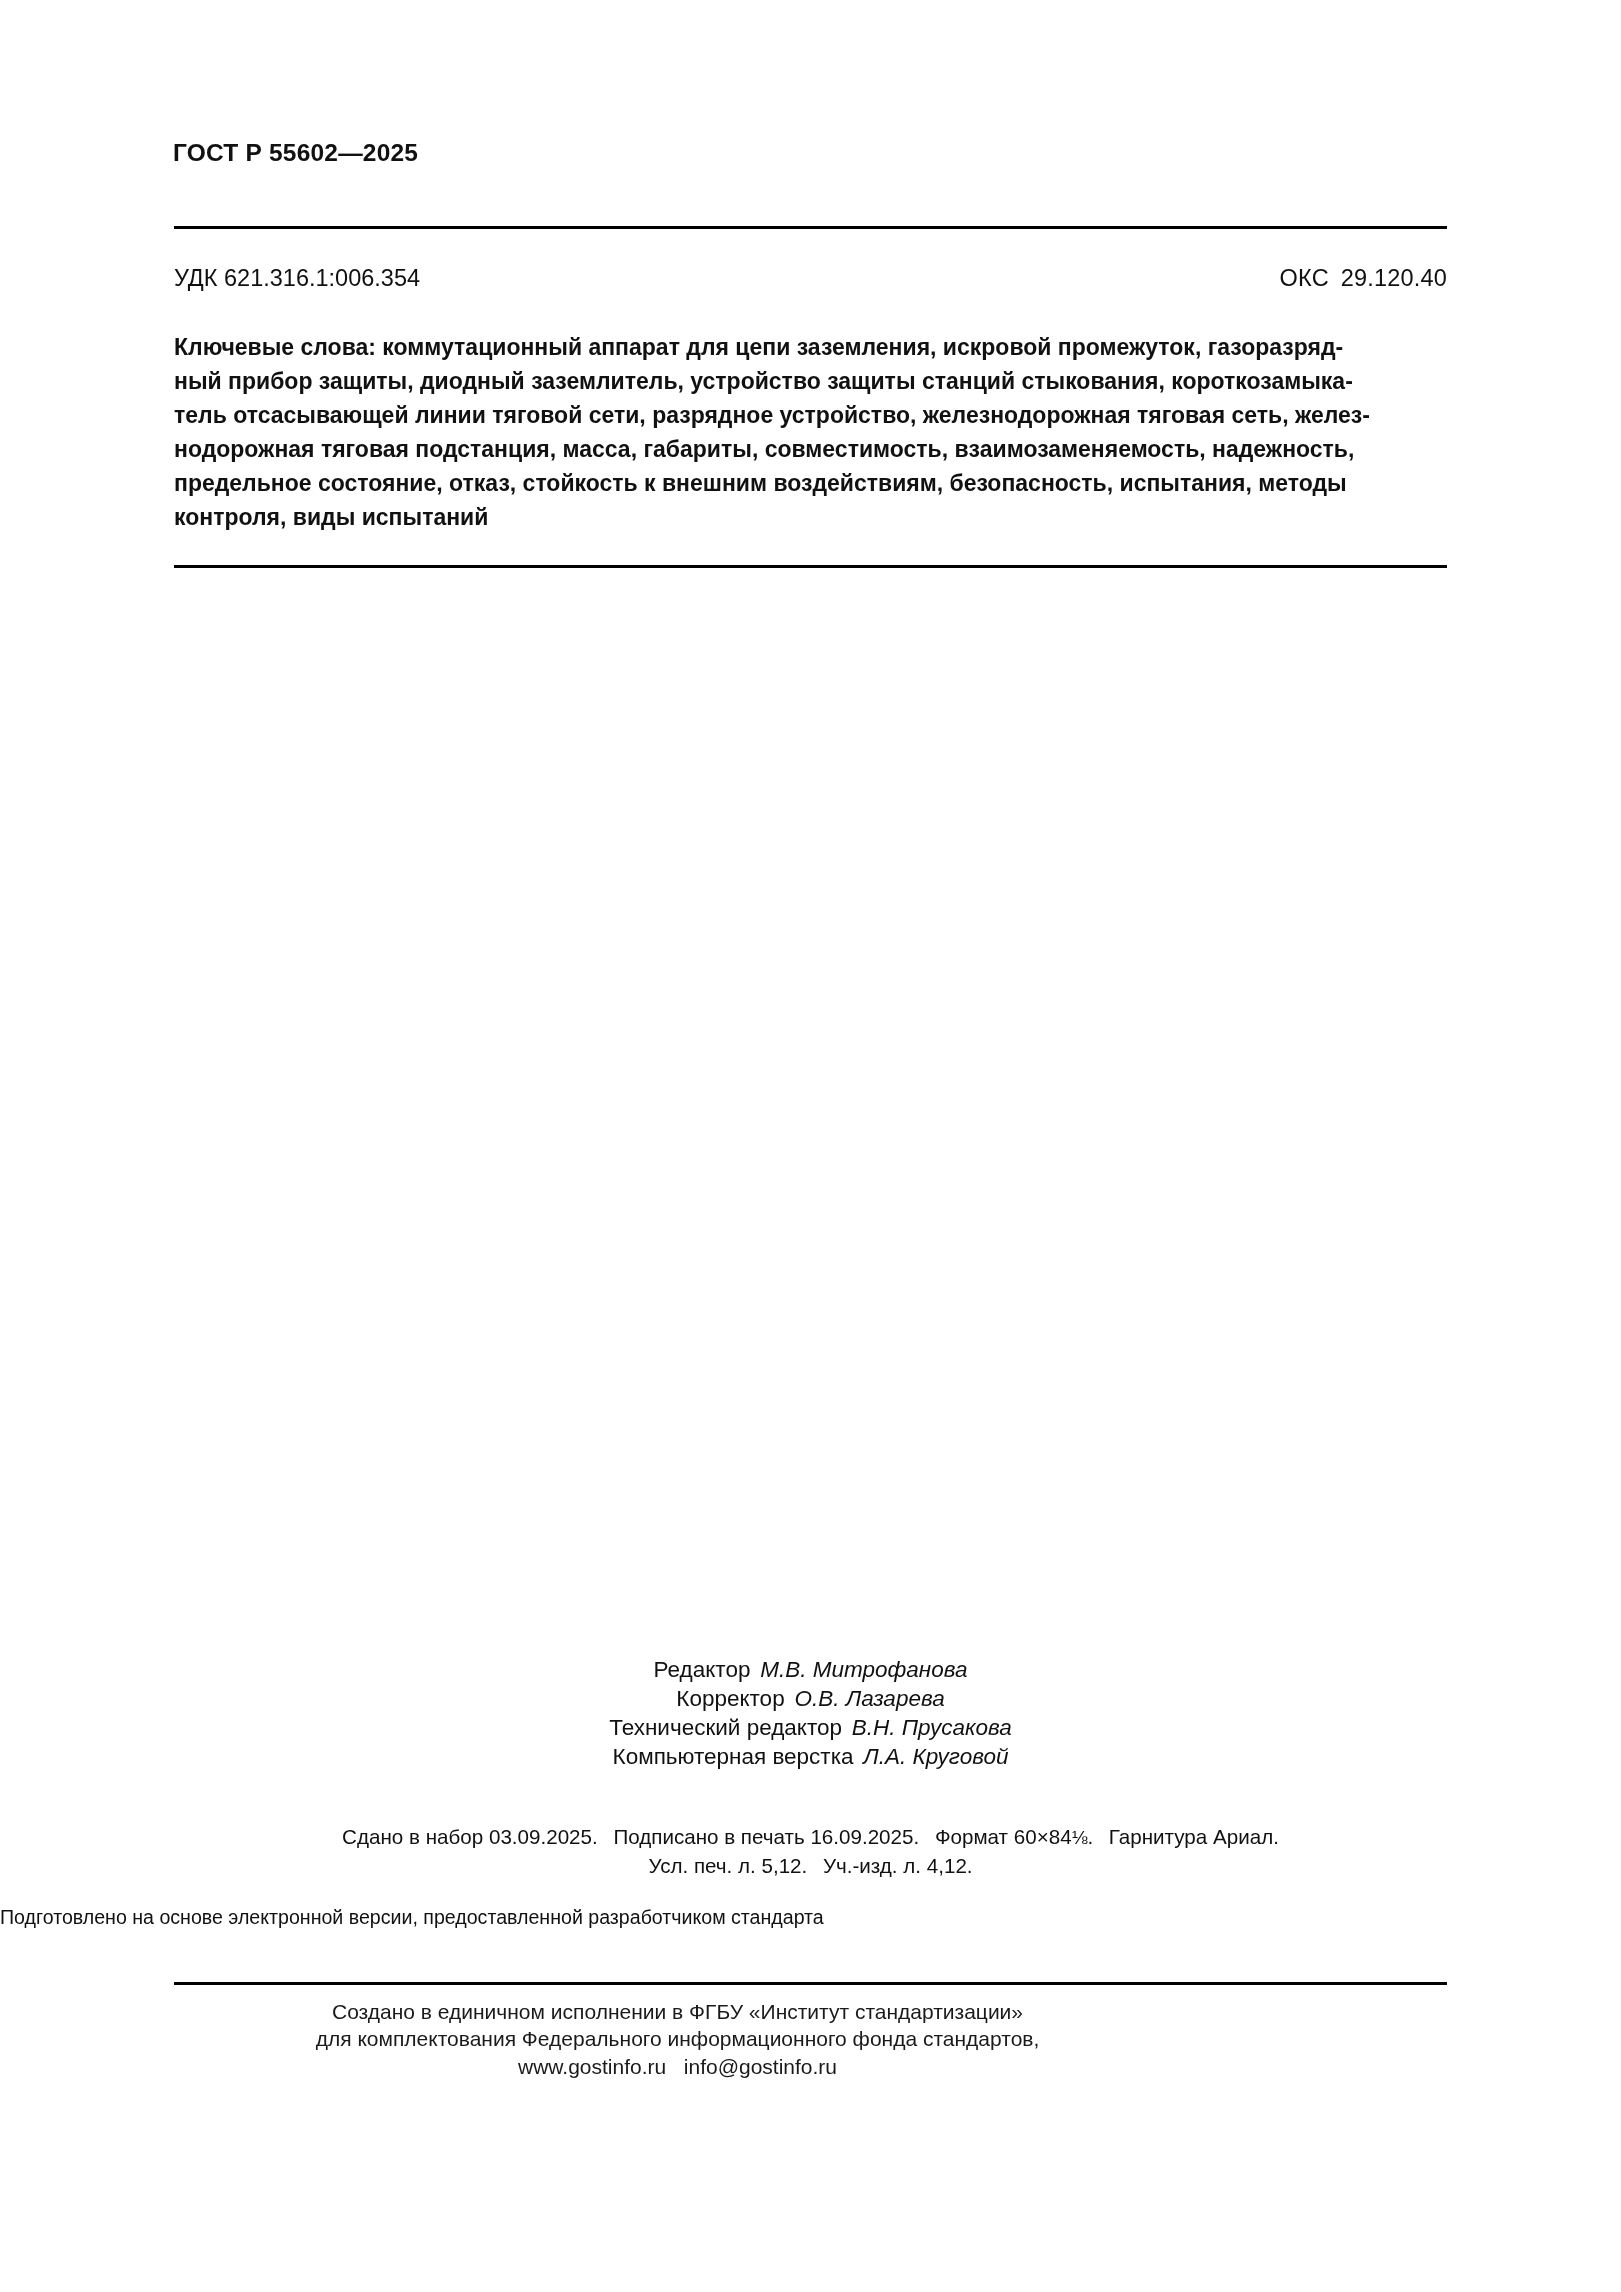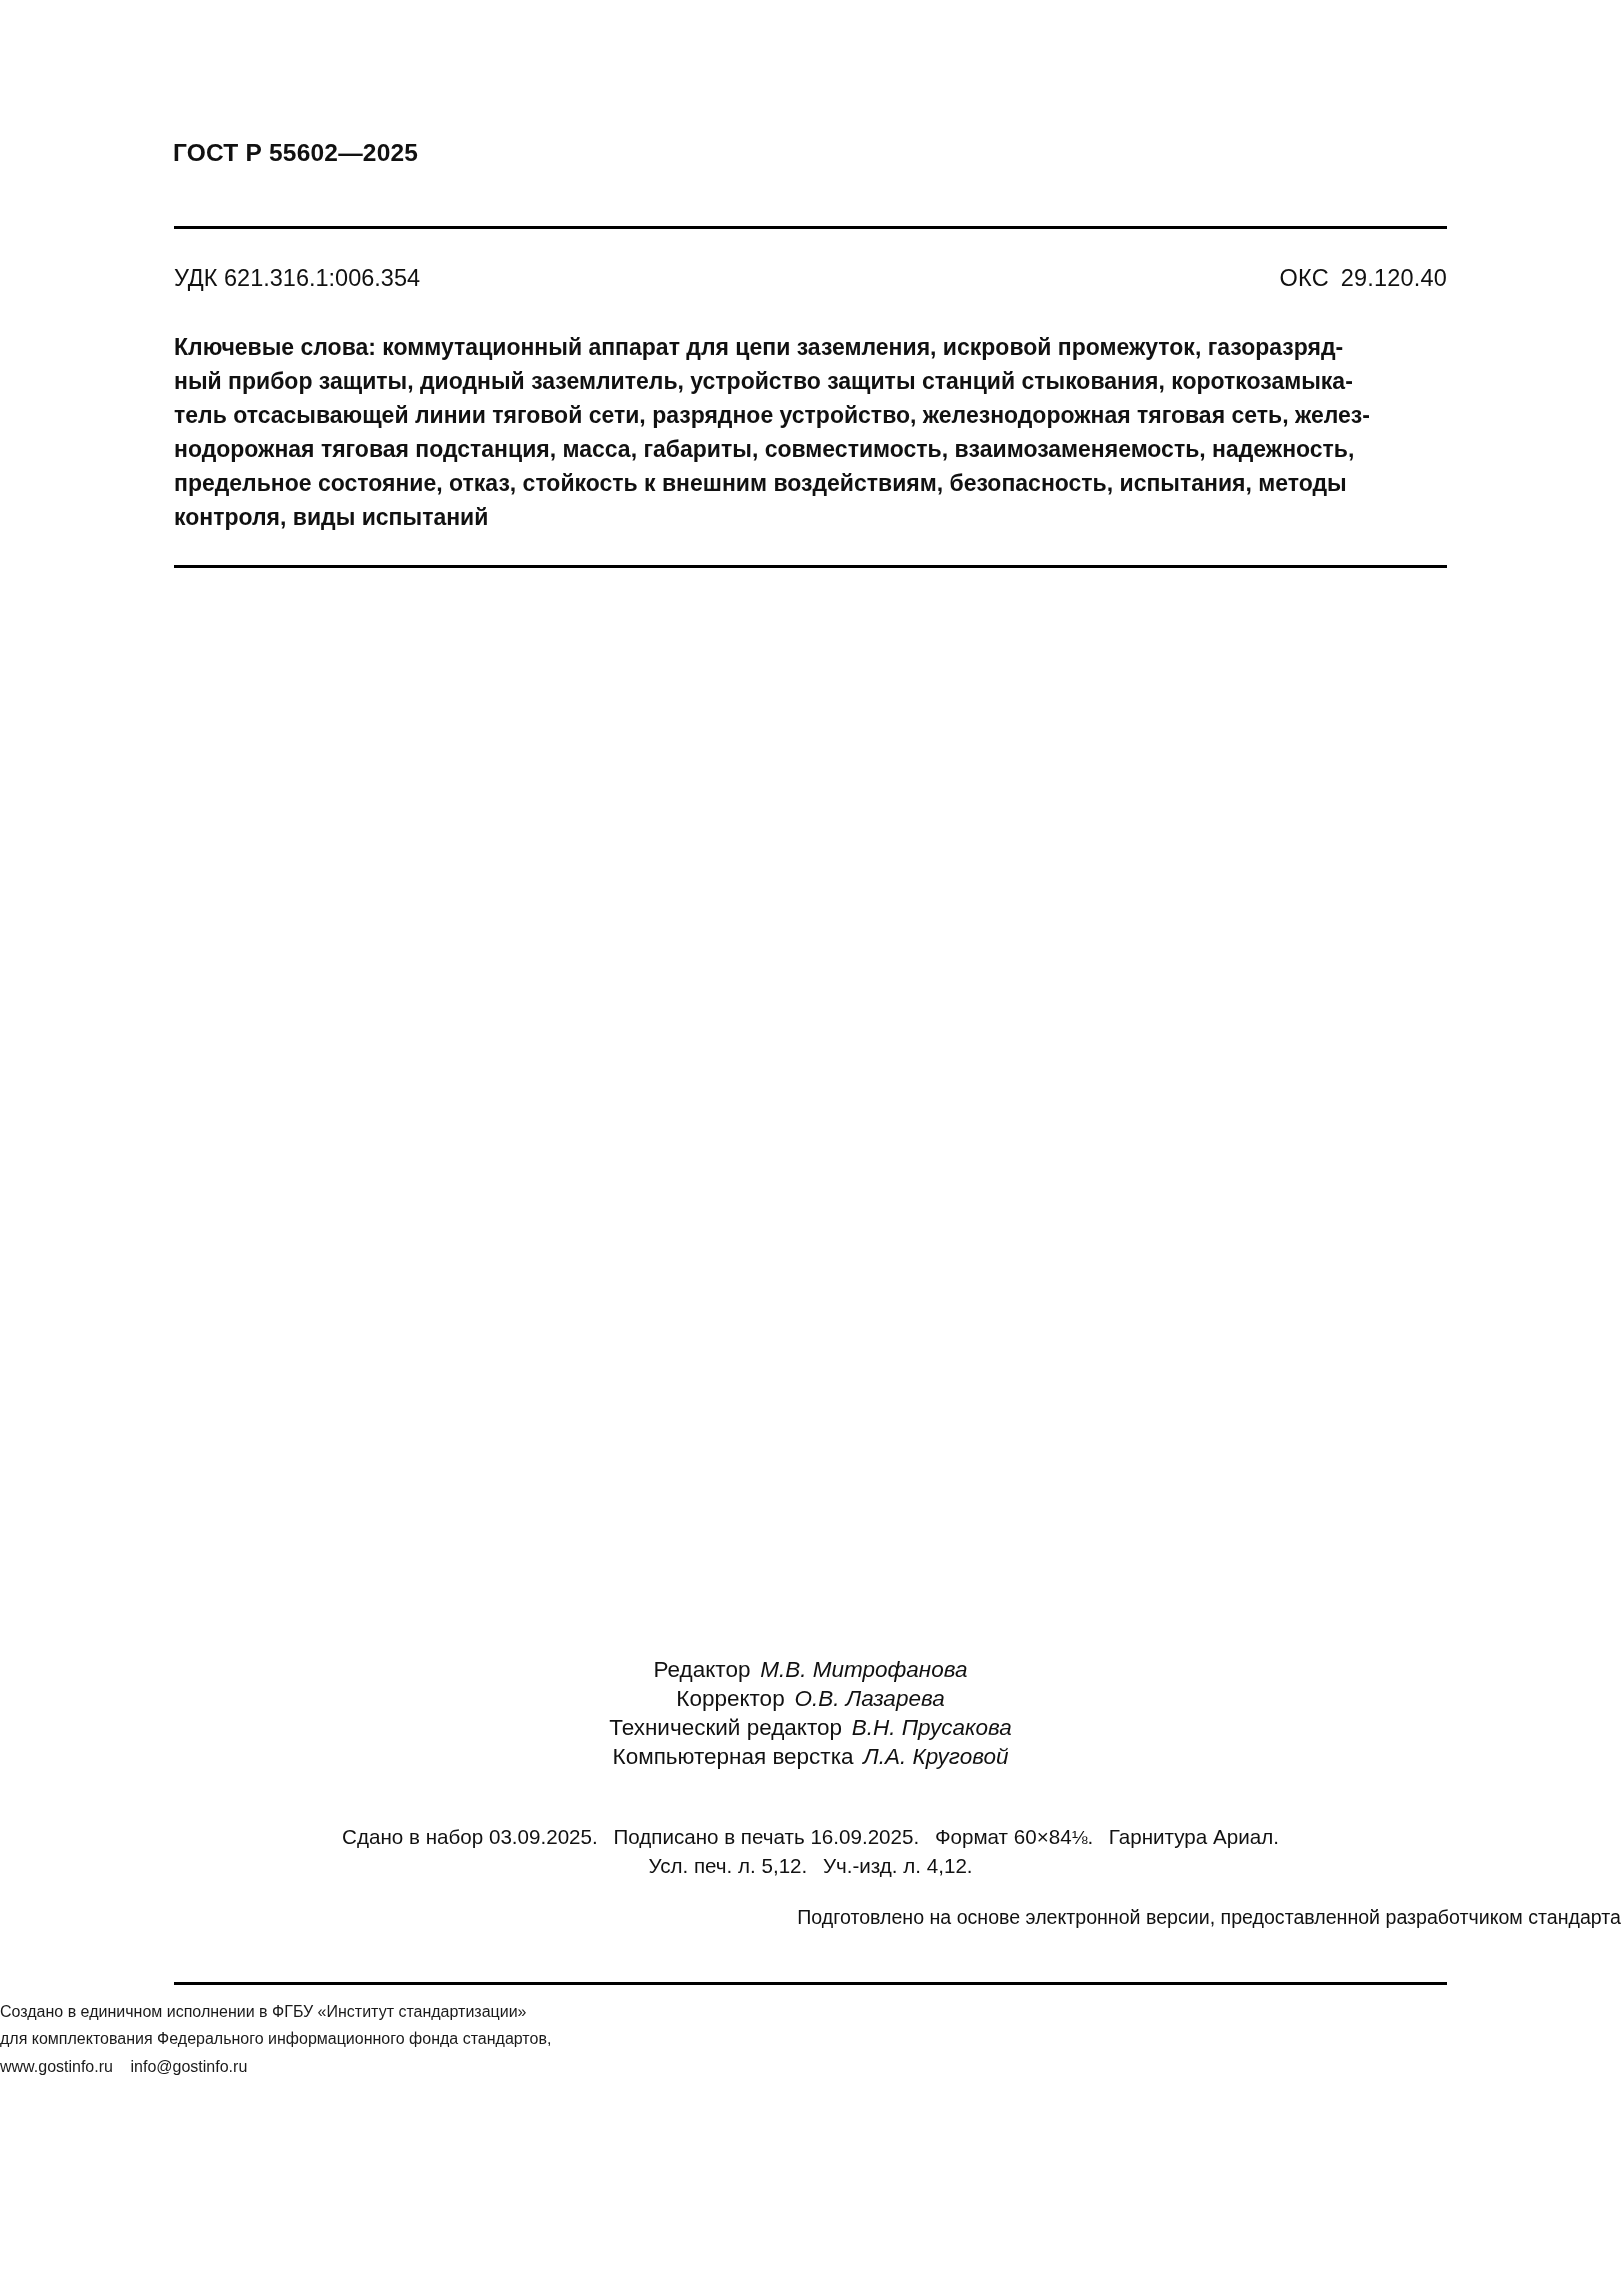--- a/index.html
+++ b/index.html
@@ -113,33 +113,33 @@
   .gap { display: inline-block; width: 15.7px; }
   .frac {
     font-size: 0.92em;
   }
 
   .prepared-note {
     position: absolute;
     left: 0;
     top: 1906px;
     width: 1621px;
-    text-align: right;
+    text-align: left;
     font-size: 19.6px;
     white-space: nowrap;
   }
 
   
   .footer {
     position: absolute;
     left: 0;
     top: 1998px;
     width: 1355px;
-    text-align: left;
-    font-size: 16px;
+    text-align: center;
+    font-size: 21px;
     line-height: 27.4px;
     color: #1a1a1a;
   }
   .footer .row { white-space: nowrap; }
   .footer .contacts .gap2 { display: inline-block; width: 17.6px; }
 </style>
 </head>
 <body>
 
 <div class="page">

